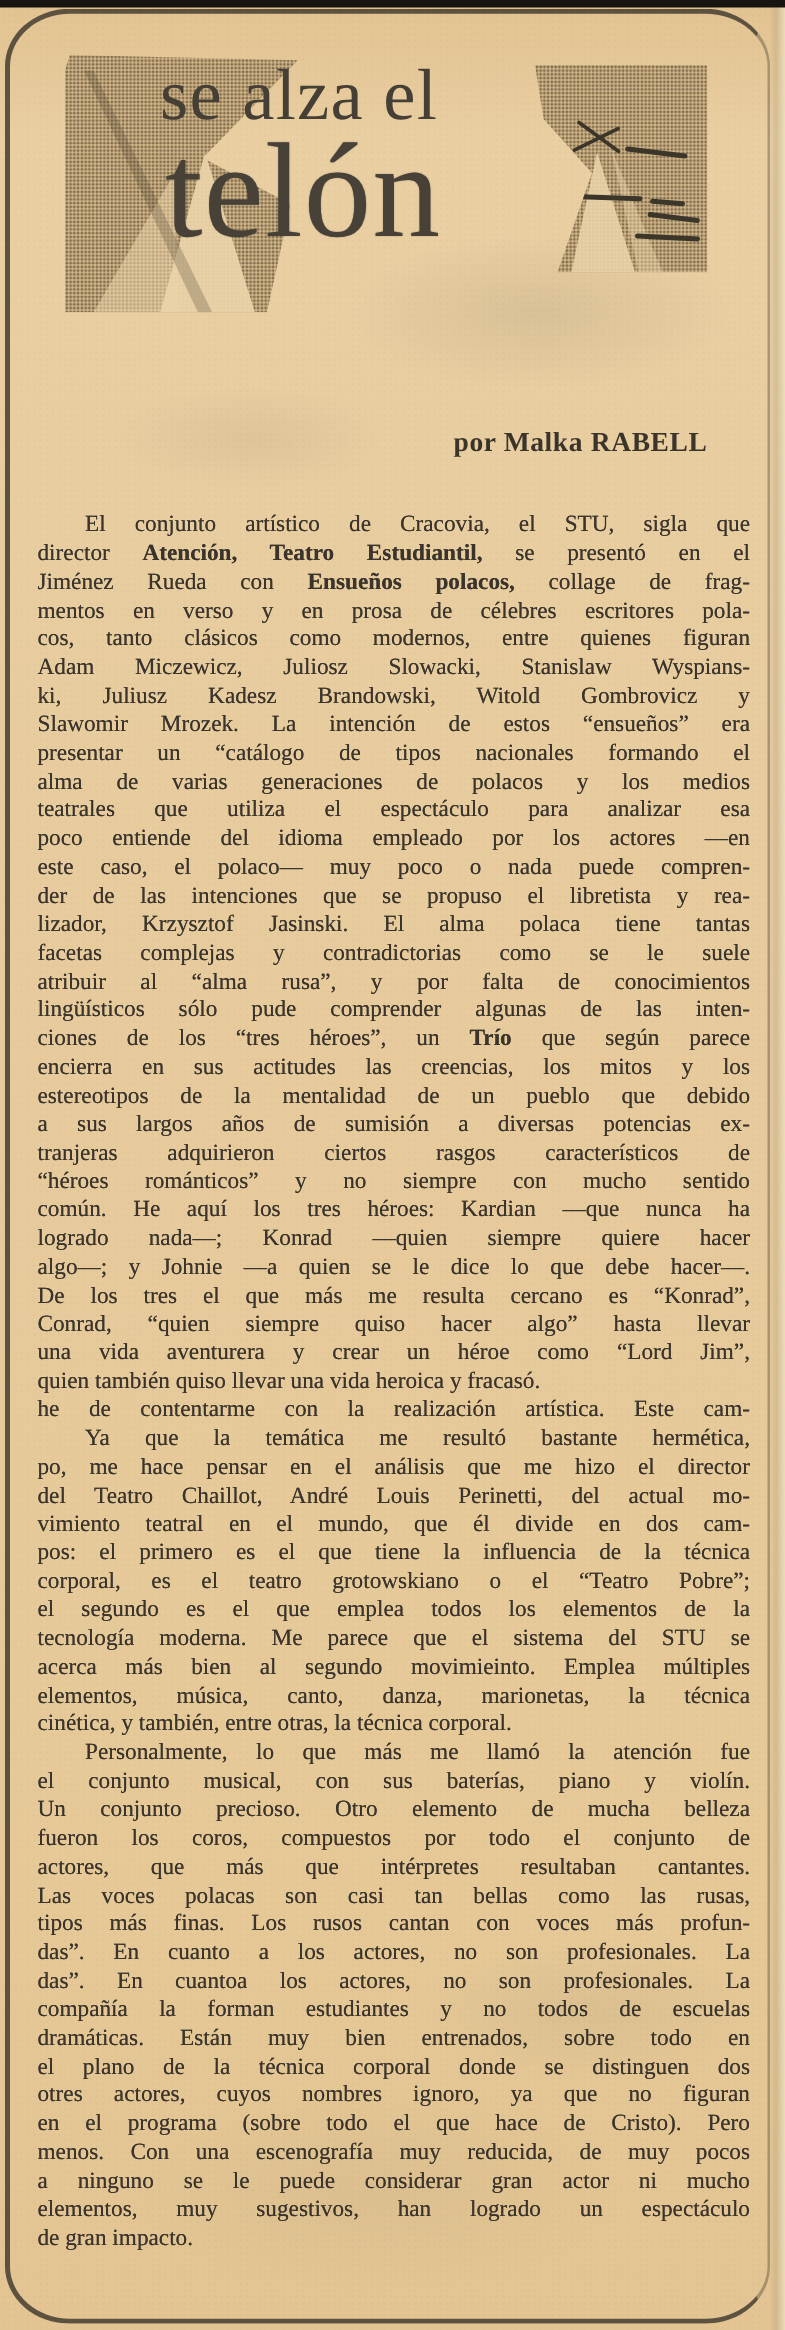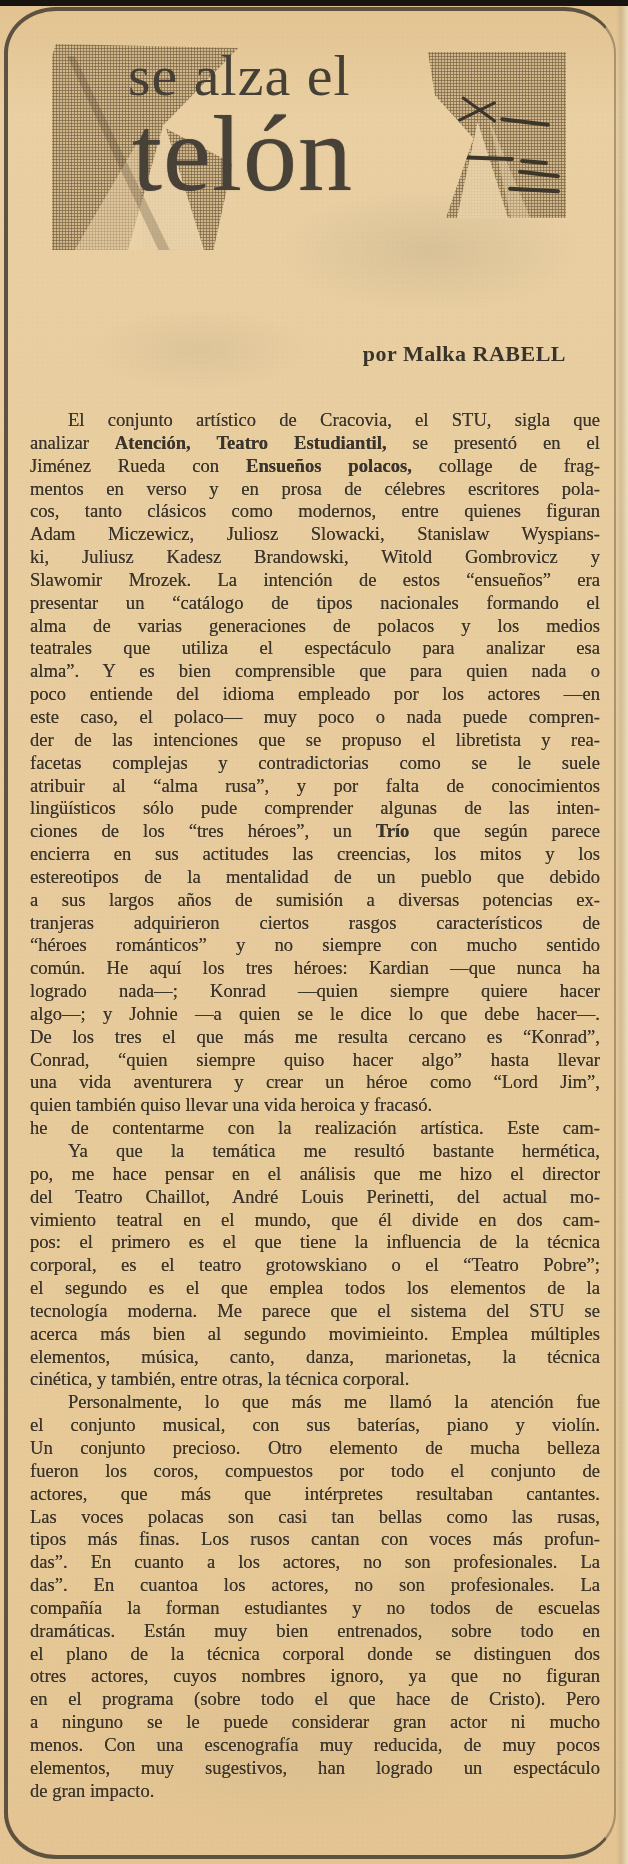--- a/index.html
+++ b/index.html
@@ -101,34 +101,34 @@
     </div>
     <div class="masthead-title-1">se alza el</div>
     <div class="masthead-title-2">telón</div>
   </div>
 
   <div class="byline">por Malka RABELL</div>
 
   <div class="article">
       <div class="paragraph">
         <div class="line first">El conjunto artístico de Cracovia, el STU, sigla que</div>
-        <div class="line"><span>analizar </span><span class="b">Atención, Teatro Estudiantil,</span><span> se presentó en el</span></div>
+        <div class="line"><span>director </span><span class="b">Atención, Teatro Estudiantil,</span><span> se presentó en el</span></div>
         <div class="line"><span>Jiménez Rueda con </span><span class="b">Ensueños polacos,</span><span> collage de frag-</span></div>
         <div class="line">mentos en verso y en prosa de célebres escritores pola-</div>
         <div class="line">cos, tanto clásicos como modernos, entre quienes figuran</div>
         <div class="line">Adam Miczewicz, Juliosz Slowacki, Stanislaw Wyspians-</div>
         <div class="line">ki, Juliusz Kadesz Brandowski, Witold Gombrovicz y</div>
         <div class="line">Slawomir Mrozek. La intención de estos “ensueños” era</div>
         <div class="line">presentar un “catálogo de tipos nacionales formando el</div>
         <div class="line">alma de varias generaciones de polacos y los medios</div>
         <div class="line">teatrales que utiliza el espectáculo para analizar esa</div>
-        <div class="line">alma”. Y es bien comprensible que para quien nada o</div>
         <div class="line">poco entiende del idioma empleado por los actores —en</div>
         <div class="line">este caso, el polaco— muy poco o nada puede compren-</div>
         <div class="line">der de las intenciones que se propuso el libretista y rea-</div>
+        <div class="line">lizador, Krzysztof Jasinski. El alma polaca tiene tantas</div>
         <div class="line">facetas complejas y contradictorias como se le suele</div>
         <div class="line">atribuir al “alma rusa”, y por falta de conocimientos</div>
         <div class="line">lingüísticos sólo pude comprender algunas de las inten-</div>
         <div class="line"><span>ciones de los “tres héroes”, un </span><span class="b">Trío</span><span> que según parece</span></div>
         <div class="line">encierra en sus actitudes las creencias, los mitos y los</div>
         <div class="line">estereotipos de la mentalidad de un pueblo que debido</div>
         <div class="line">a sus largos años de sumisión a diversas potencias ex-</div>
         <div class="line">tranjeras adquirieron ciertos rasgos característicos de</div>
         <div class="line">“héroes románticos” y no siempre con mucho sentido</div>
         <div class="line">común. He aquí los tres héroes: Kardian —que nunca ha</div>
@@ -161,20 +161,20 @@
         <div class="line">actores, que más que intérpretes resultaban cantantes.</div>
         <div class="line">Las voces polacas son casi tan bellas como las rusas,</div>
         <div class="line">tipos más finas. Los rusos cantan con voces más profun-</div>
         <div class="line">das”. En cuanto a los actores, no son profesionales. La</div>
         <div class="line">das”. En cuantoa los actores, no son profesionales. La</div>
         <div class="line">compañía la forman estudiantes y no todos de escuelas</div>
         <div class="line">dramáticas. Están muy bien entrenados, sobre todo en</div>
         <div class="line">el plano de la técnica corporal donde se distinguen dos</div>
         <div class="line">otres actores, cuyos nombres ignoro, ya que no figuran</div>
         <div class="line">en el programa (sobre todo el que hace de Cristo). Pero</div>
+        <div class="line">menos. Con una escenografía muy reducida, de muy pocos</div>
         <div class="line">a ninguno se le puede considerar gran actor ni mucho</div>
-        <div class="line">menos. Con una escenografía muy reducida, de muy pocos</div>
         <div class="line">elementos, muy sugestivos, han logrado un espectáculo</div>
         <div class="line last">de gran impacto.</div>
       </div>
     </div>
 
 </div>
 
 </body></html>

